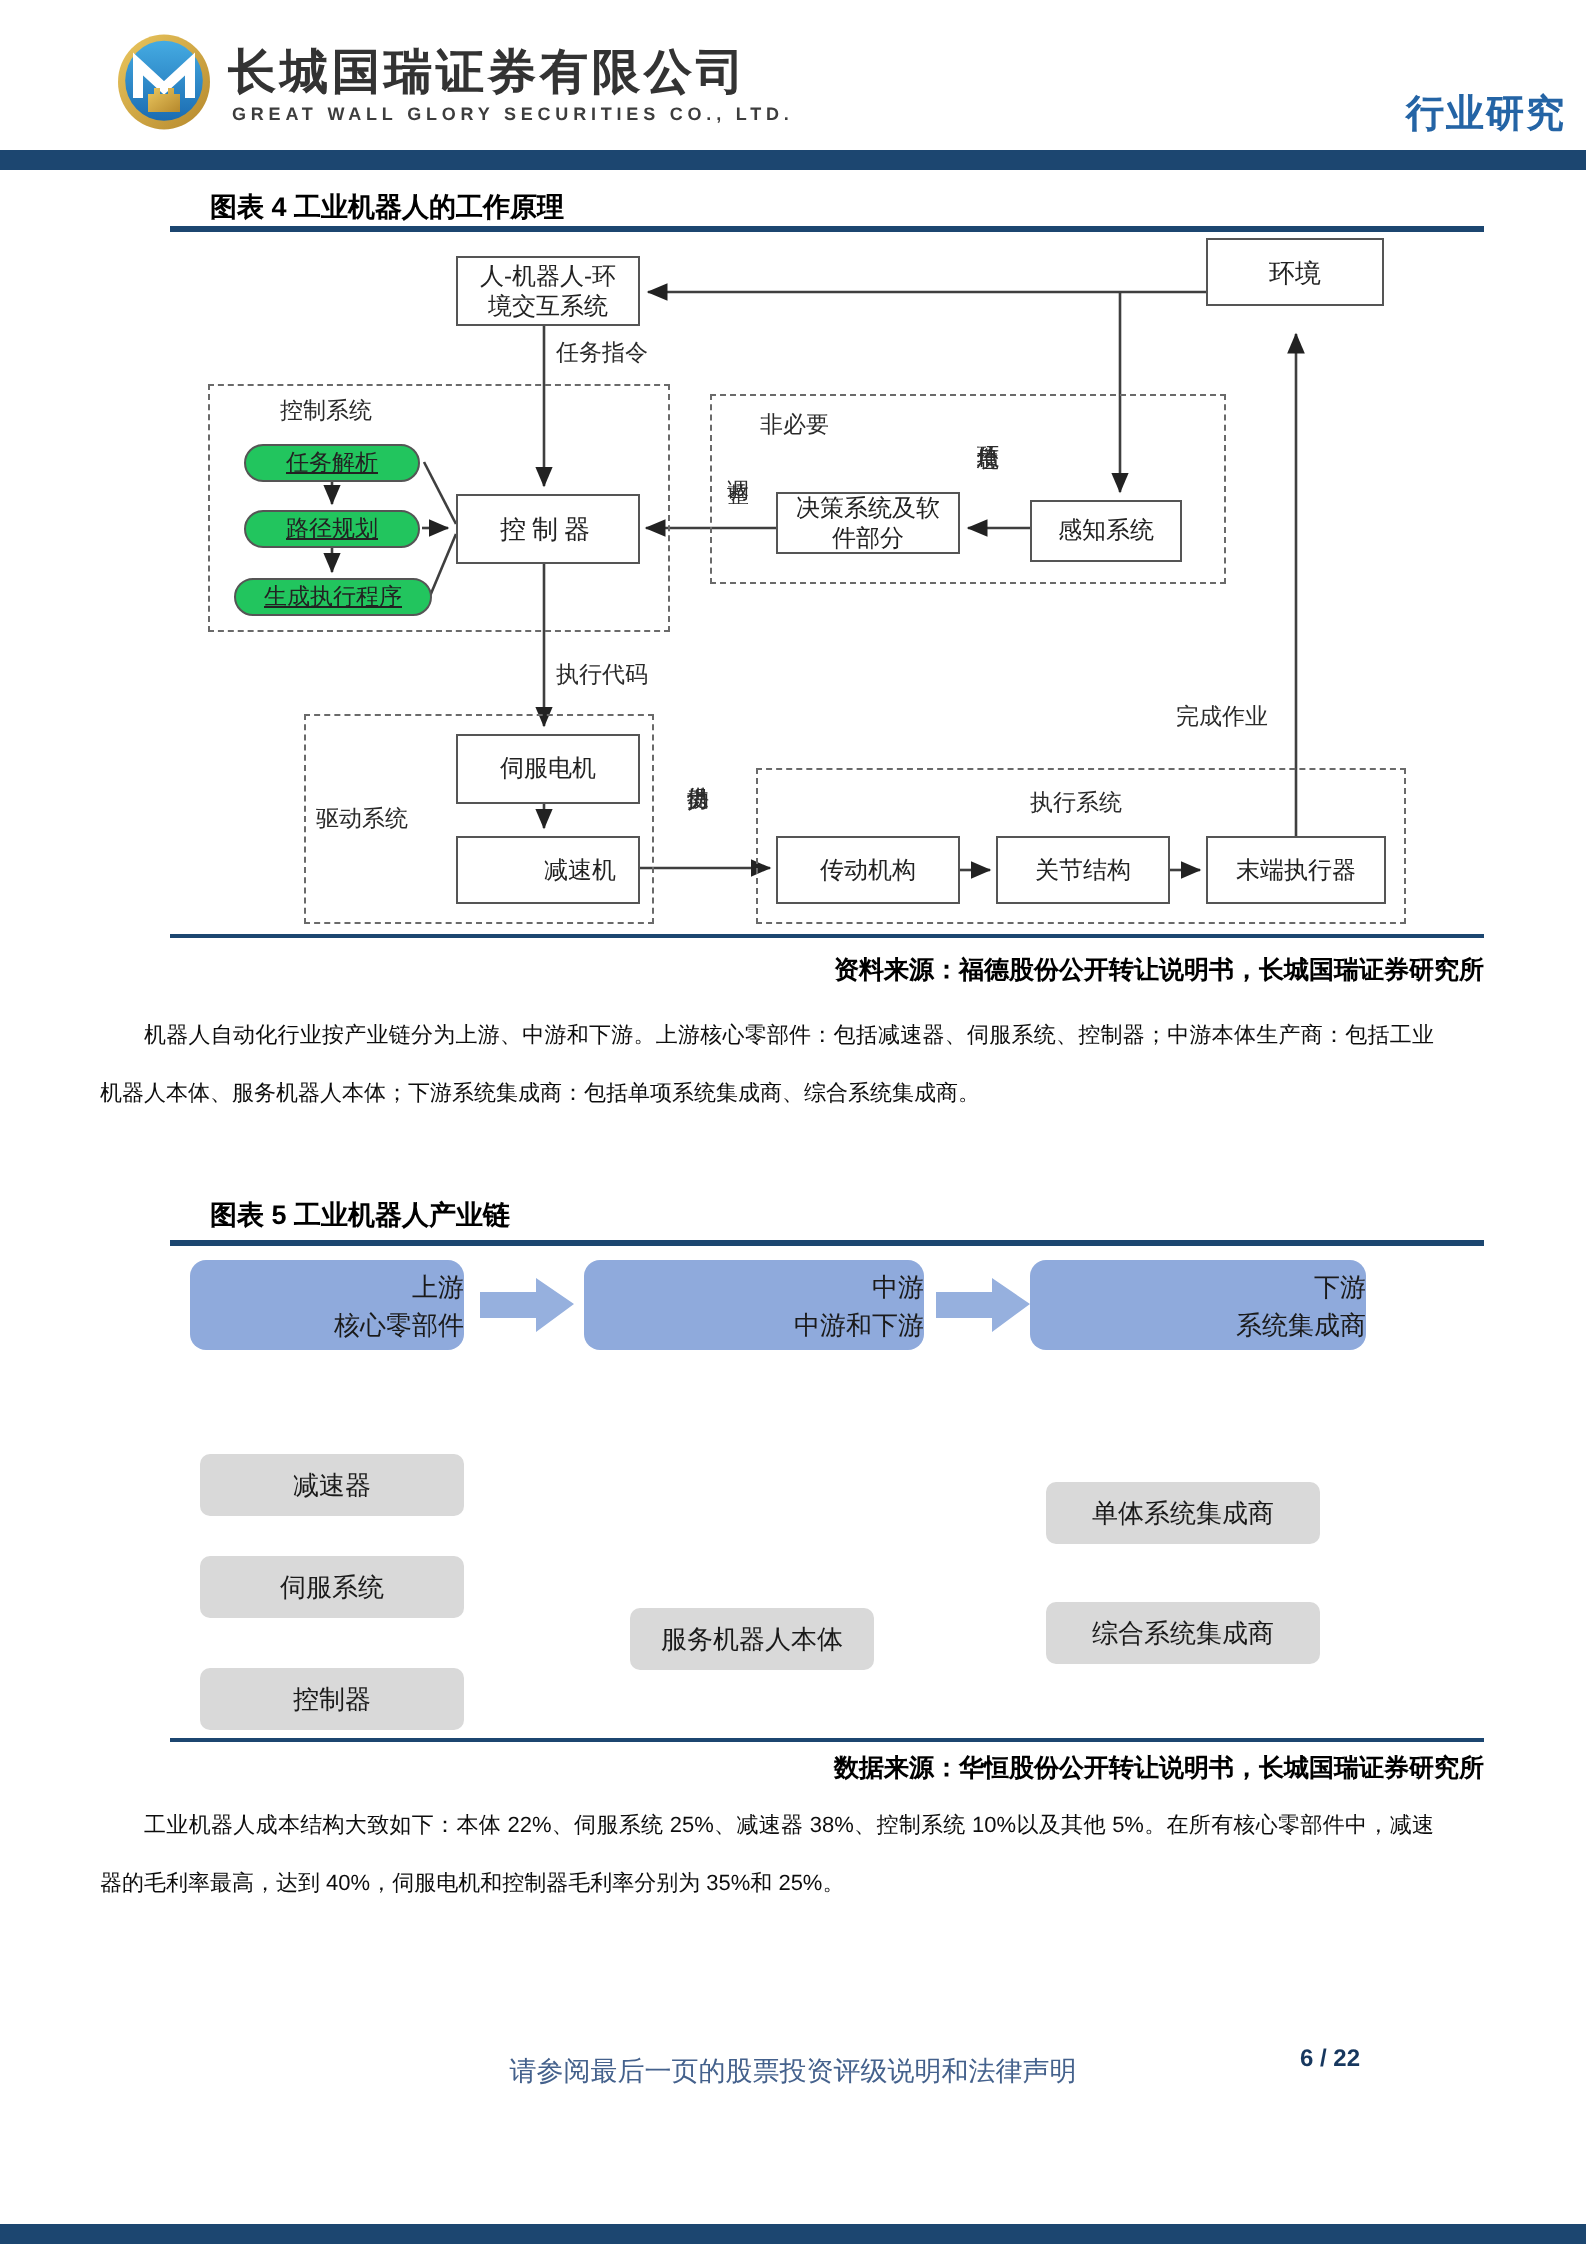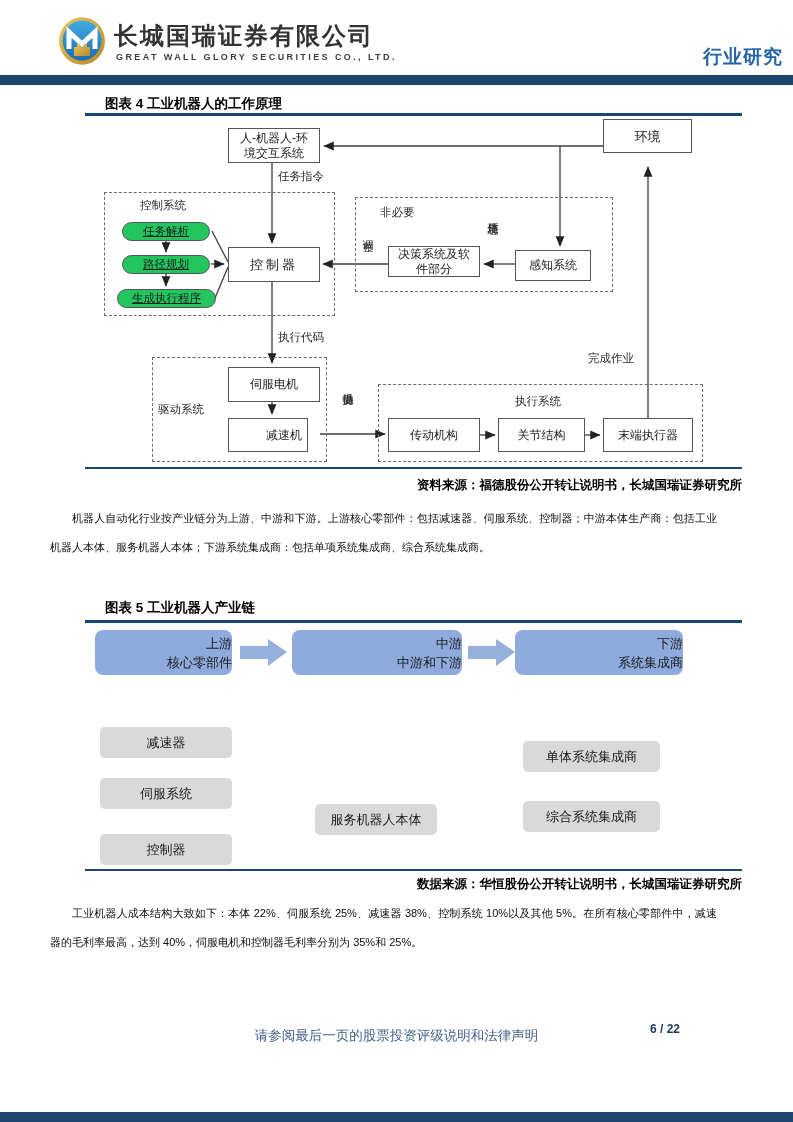--- a/index.html
+++ b/index.html
@@ -123,21 +123,21 @@
     <span>境交互系统</span>
   </div>
   <div class="fc-box" style="left:603px;top:119px;width:89px;height:34px;font-size:13px;">环境</div>
   <div class="fc-box" style="left:228px;top:247px;width:92px;height:35px;font-size:13px;letter-spacing:3px;">控制器</div>
   <div class="fc-box" style="left:388px;top:246px;width:92px;height:31px;">
     <span>决策系统及软</span>
     <span>件部分</span>
   </div>
   <div class="fc-box" style="left:515px;top:250px;width:76px;height:31px;">感知系统</div>
   <div class="fc-box" style="left:228px;top:367px;width:92px;height:35px;">伺服电机</div>
-  <div class="fc-box" style="left:228px;top:418px;width:80px;height:34px;padding-left:32px;">减速机</div>
+  <div class="fc-box" style="left:228px;top:418px;width:92px;height:34px;padding-left:32px;">减速机</div>
   <div class="fc-box" style="left:388px;top:418px;width:92px;height:34px;">传动机构</div>
   <div class="fc-box" style="left:498px;top:418px;width:87px;height:34px;">关节结构</div>
   <div class="fc-box" style="left:603px;top:418px;width:90px;height:34px;">末端执行器</div>
 
   <div class="fc-pill" style="left:122px;top:222px;width:88px;height:19px;">任务解析</div>
   <div class="fc-pill" style="left:122px;top:255px;width:88px;height:19px;">路径规划</div>
   <div class="fc-pill" style="left:117px;top:289px;width:99px;height:19px;">生成执行程序</div>
 
   <div class="fc-label" style="left:278px;top:169px;">任务指令</div>
   <div class="fc-label" style="left:278px;top:330px;">执行代码</div>

